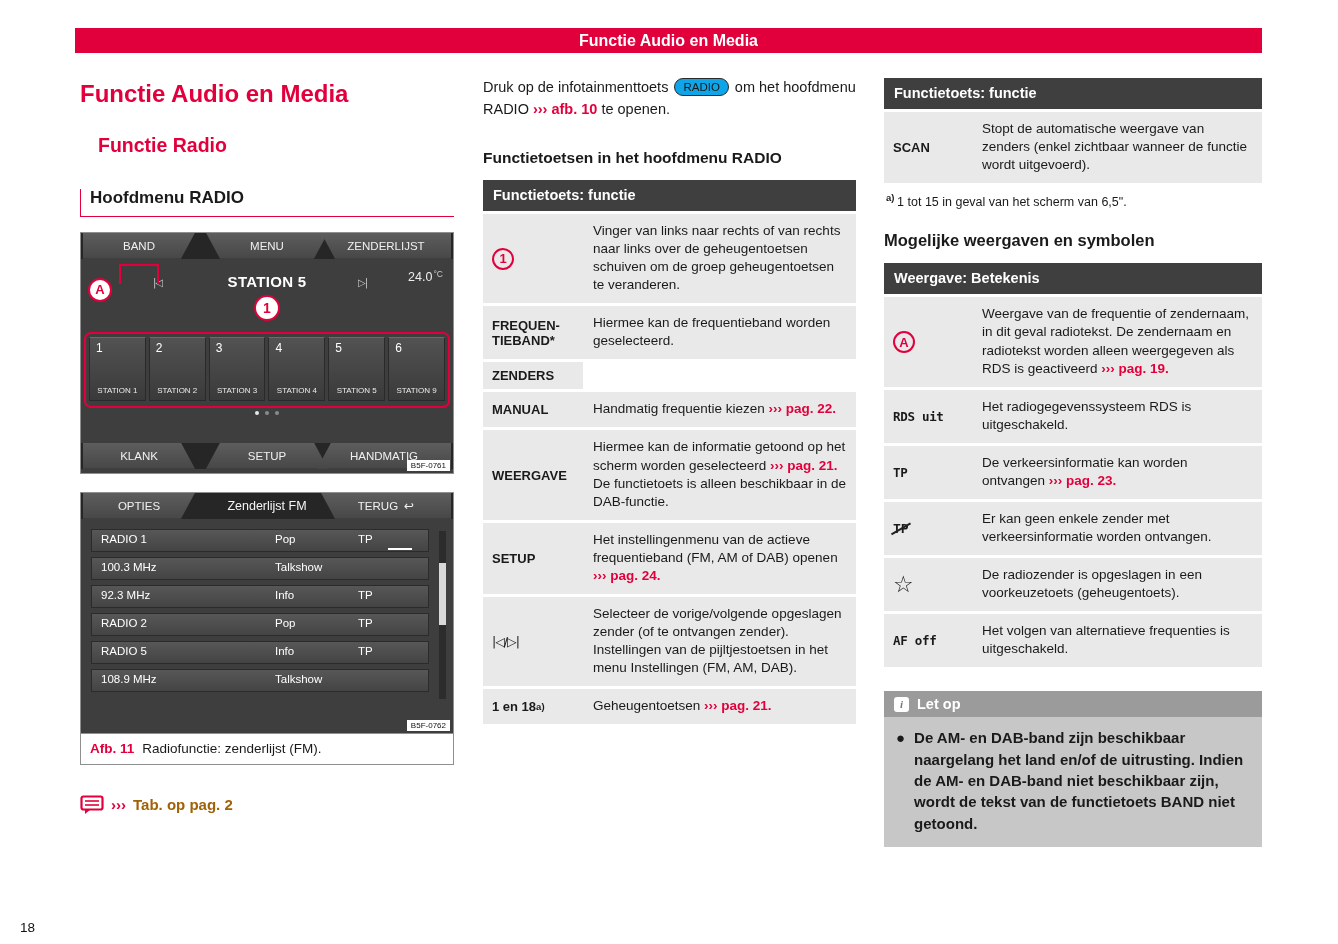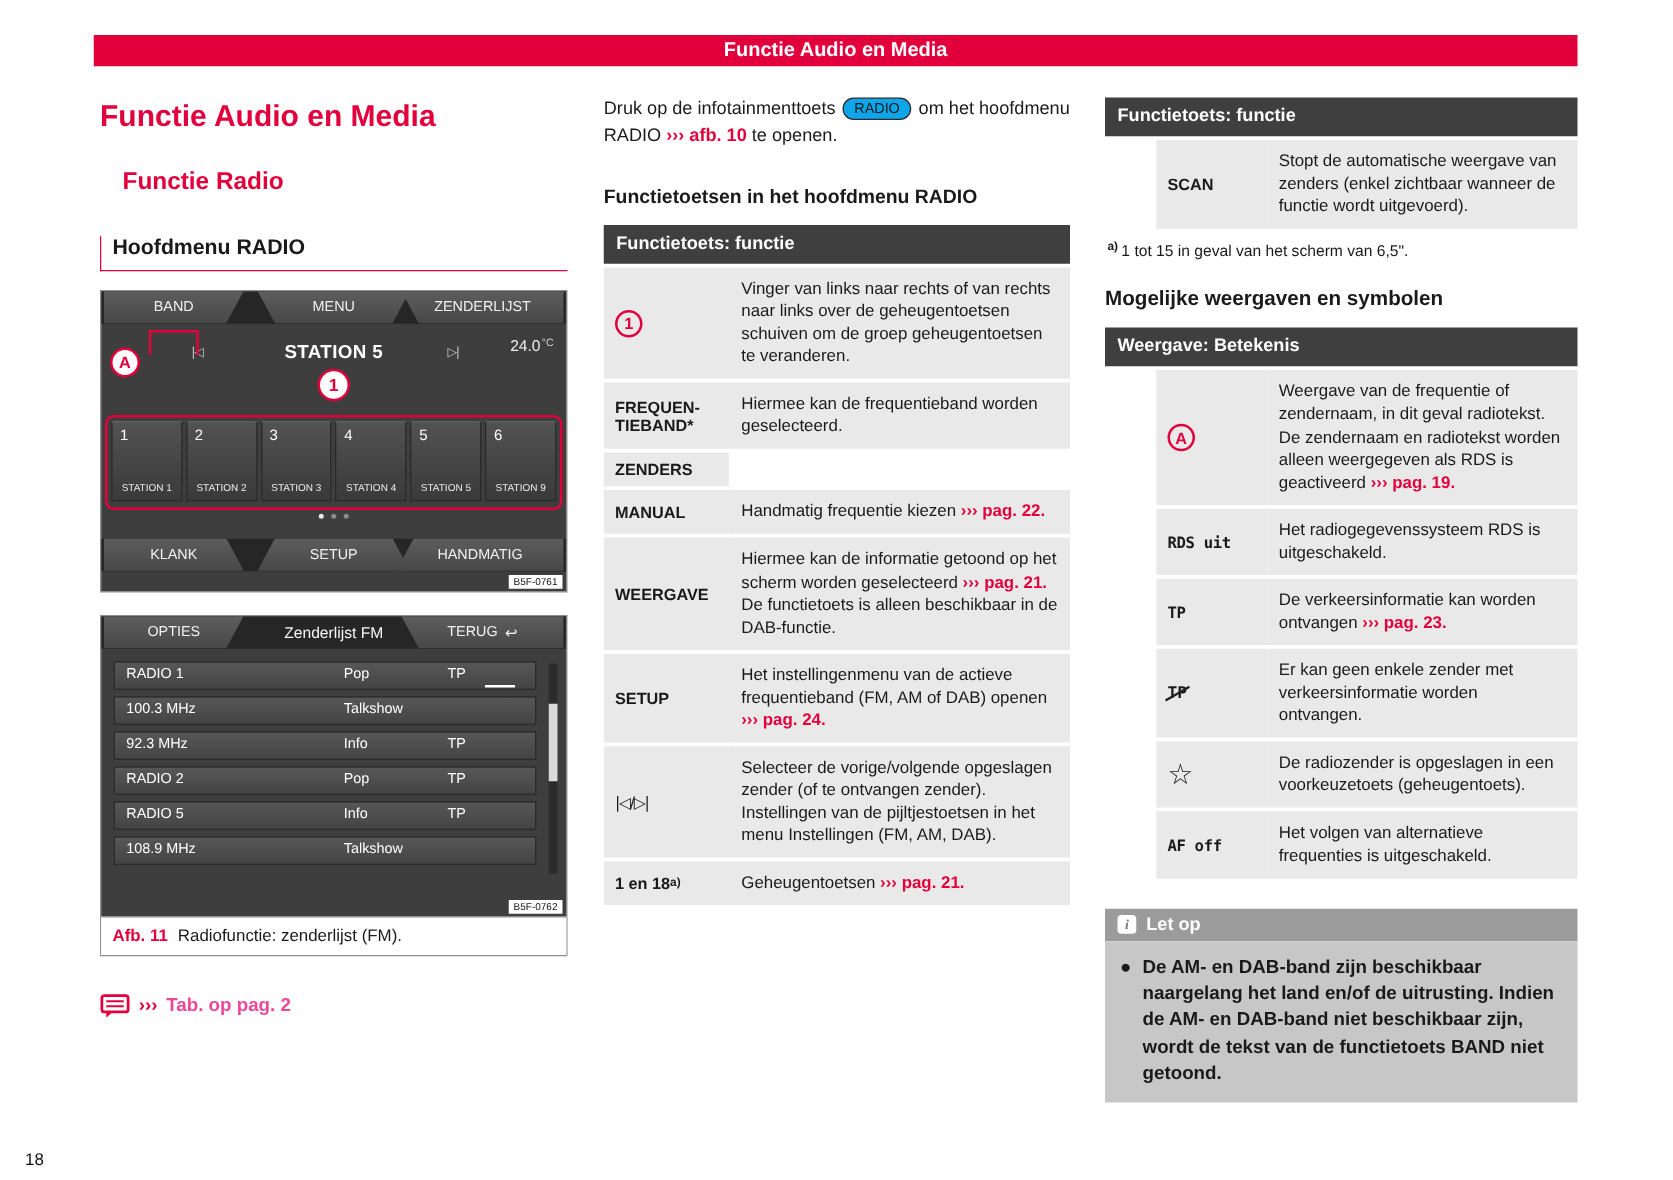--- a/index.html
+++ b/index.html
@@ -22,21 +22,21 @@
   h1{color:var(--accent);font-size:24px;margin:10px 0 0;}
   h2{color:var(--accent);font-size:19.5px;margin:26px 18px 0;}
   .h3wrap{margin-top:32px;border-left:1.5px solid var(--accent);border-bottom:1.5px solid var(--accent);
           padding:0 0 8px 9px;}
   .h3wrap h3{margin:0;font-size:17px;line-height:1.1;}
 
   
   .figure{margin-top:15px;border:1px solid #8f8f8f;}
   .screen{position:relative;height:240px;background:#3e3e3e;overflow:hidden;font-family:"Liberation Sans","DejaVu Sans",sans-serif;}
   .bar{position:absolute;left:0;right:0;height:26px;background:#262626;}
-  .topbar1{top:0;} .bottombar1{bottom:16px;}
+  .topbar1{top:0;} .bottombar1{bottom:4px;}
   .tab{position:absolute;top:0;height:100%;background:linear-gradient(#5d5d5d,#474747);
        color:#f0f0f0;font-size:11.5px;display:flex;align-items:center;justify-content:center;}
   .tab-l{left:2px;width:112px;clip-path:polygon(0 0,100% 0,calc(100% - 14px) 100%,0 100%);}
   .tab-c{left:50%;transform:translateX(-50%);width:122px;clip-path:polygon(0 0,100% 0,calc(100% - 14px) 100%,14px 100%);}
   .tab-r{right:2px;width:130px;clip-path:polygon(0 0,100% 0,100% 100%,14px 100%);}
   .btab-l{left:2px;width:112px;clip-path:polygon(0 0,calc(100% - 14px) 0,100% 100%,0 100%);}
   .btab-c{left:50%;transform:translateX(-50%);width:122px;clip-path:polygon(14px 0,calc(100% - 14px) 0,100% 100%,0 100%);}
   .btab-r{right:2px;width:134px;clip-path:polygon(14px 0,100% 0,100% 100%,0 100%);}
 
   .station-nm{position:absolute;top:40px;left:0;right:0;text-align:center;color:#fff;font-size:15px;font-weight:bold;letter-spacing:.3px;}
@@ -73,35 +73,35 @@
   .stations{position:absolute;left:10px;top:36px;right:24px;}
   .station-row{position:relative;height:23px;margin-bottom:5px;background:linear-gradient(#575757,#444);
                border:1px solid #2b2b2b;color:#fff;font-size:11.5px;}
   .st-name{position:absolute;left:9px;top:3px;} .st-info{position:absolute;left:183px;top:3px;} .st-tp{position:absolute;left:266px;top:3px;}
   .st-marker{position:absolute;right:16px;bottom:1px;width:24px;height:2px;background:#fff;}
   .s2-scroll{position:absolute;right:7px;top:38px;width:7px;height:168px;background:#2c2c2c;}
   .s2-thumb{position:absolute;left:0;top:32px;width:7px;height:62px;background:#d9d9d9;}
 
   .tabref{margin-top:30px;display:flex;align-items:center;gap:7px;font-size:15px;font-weight:bold;color:var(--accent);}
   .tabref-arrows{color:var(--accent);}
-  .tabref-text{color:#ec4899;}
+  .tabref-text{color:#a16207;}
 
   .pagenum{position:absolute;left:20px;top:880px;font-size:13.5px;color:#111;margin-top:40px;}
 
   
   .intro{margin:6px 0 0;font-size:14.5px;line-height:1.55;}
   .colhead{margin:28px 0 0;font-size:15.5px;font-weight:bold;}
   .col-right .colhead{margin-top:22px;font-size:16.5px;}
   .ftable{margin-top:13px;}
   .ftable.first{margin-top:8px;}
   .thead{background:var(--thead);color:#fff;font-weight:bold;font-size:14.5px;padding:7px 10px 8px;}
   .trow{display:flex;margin-top:3px;}
   .tlabel{flex:0 0 100px;background:var(--rowbg);display:flex;align-items:center;flex-wrap:wrap;align-content:center;
           padding:6px 4px 6px 9px;font-size:13px;}
-  .col-right .tlabel{flex-basis:88px;margin-left:41px;}
+  .col-right .tlabel{flex-basis:88px;}
   .tdesc{flex:1;background:var(--rowbg);padding:8px 10px 9px;font-size:13.5px;line-height:1.34;}
 
   .seg-bold{font-weight:bold;}
   .seg-ref{color:var(--accent);font-weight:bold;}
   .seg-key{display:inline-block;border:1.5px solid #2a2a2a;border-radius:9px;padding:0 8px;line-height:16px;
            font-size:11.5px;margin:0 2px;background:#0ea5e9;vertical-align:1px;}
   .seg-circ,.seg-circA{display:inline-flex;width:22px;height:22px;border-radius:50%;border:2px solid var(--accent);
            color:var(--accent);font-weight:bold;font-size:13px;align-items:center;justify-content:center;}
   .seg-sup{vertical-align:super;font-size:9.5px;font-weight:bold;}
   .seg-mono{font-family:"DejaVu Sans Mono",monospace;font-weight:bold;font-size:12.5px;letter-spacing:-.3px;}

